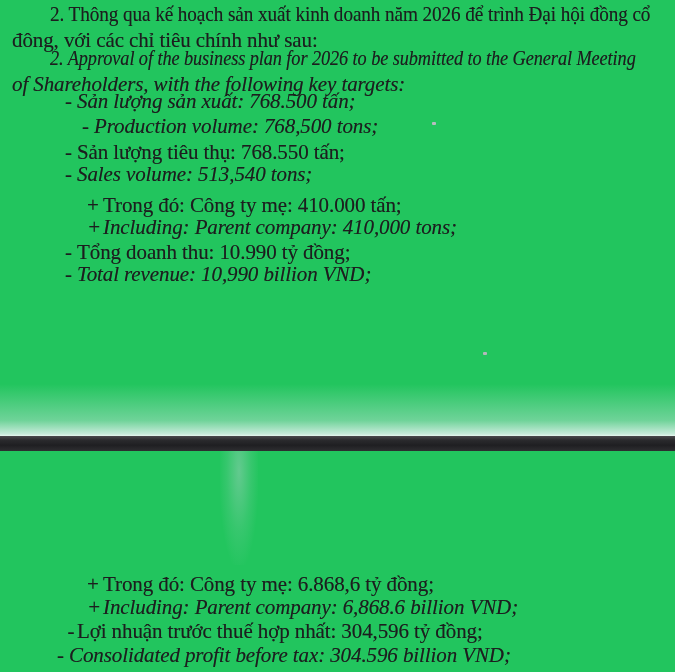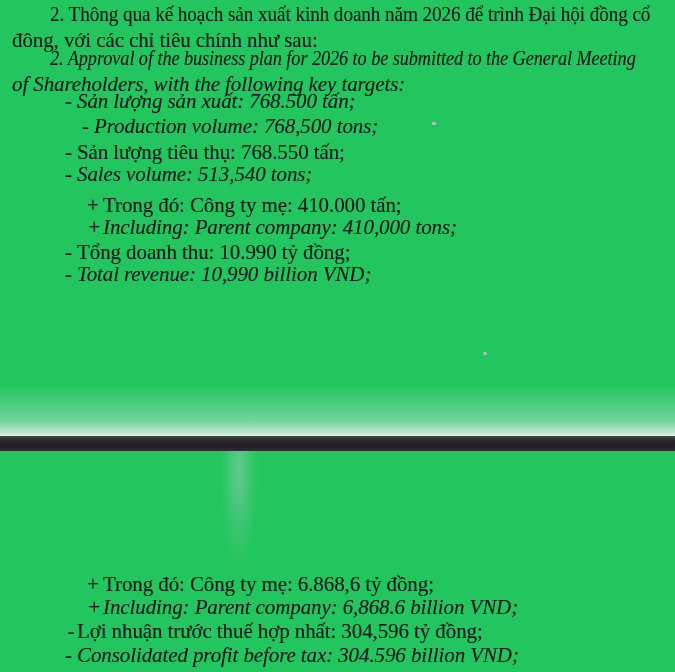--- a/index.html
+++ b/index.html
@@ -95,17 +95,17 @@
   <div class="line" style="top:571px;left:87px;">
     <span class="mk mk-plus">+</span><span>Trong đó: Công ty mẹ: 6.868,6 tỷ đồng;</span>
   </div>
   <div class="line it" style="top:594px;left:87px;">
     <span class="mk mk-plus">+</span><span>Including: Parent company: 6,868.6 billion VND;</span>
   </div>
 
   <div class="line" style="top:618px;left:65px;text-align:center;">
     <span class="mk mk-dash">-</span><span>Lợi nhuận trước thuế hợp nhất: 304,596 tỷ đồng;</span>
   </div>
-  <div class="line it" style="top:642px;left:65px;">
+  <div class="line it" style="top:642px;left:57px;">
     <span class="mk mk-dash">-</span><span>Consolidated profit before tax: 304.596 billion VND;</span>
   </div>
 
 </div>
 
 </body></html>

